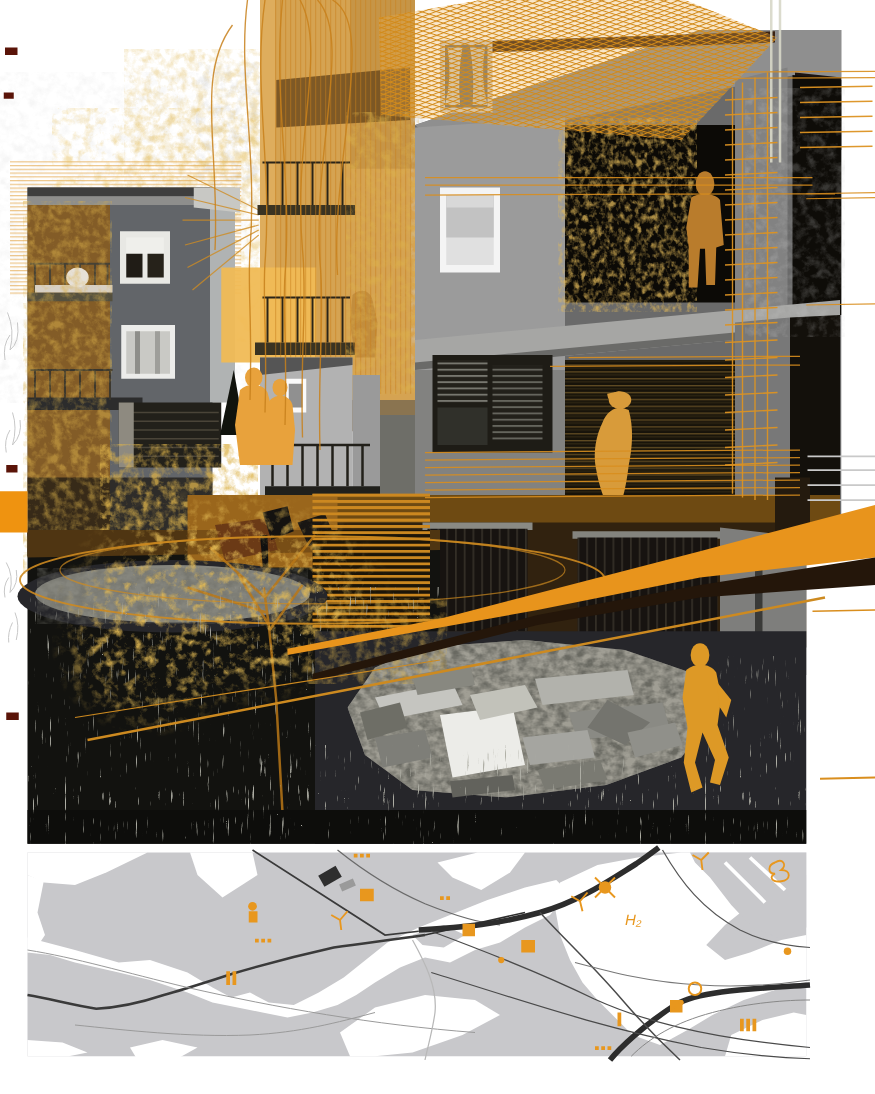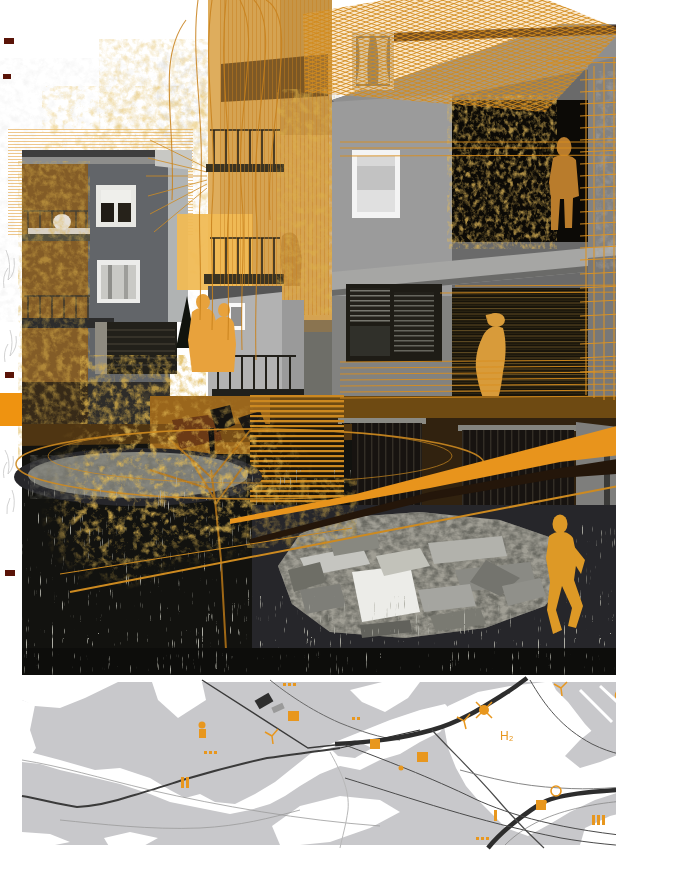--- a/index.html
+++ b/index.html
@@ -1,16 +1,16 @@
 <!DOCTYPE html>
 <html><head>
 <meta charset="utf-8">
 <style>
 html,body{margin:0;padding:0;background:#ffffff;font-family:"Liberation Sans",sans-serif;}
-#page{width:616px;height:875px;position:relative;overflow:hidden;background:#fff;}
+#page{width:700px;height:875px;position:relative;overflow:hidden;background:#fff;font-style:italic;}
 </style>
 </head>
 <body>
 <div id="page">
 <svg width="700" height="875" viewBox="0 0 700 875">
 <defs>
   <pattern id="hl3" width="4" height="3" patternUnits="userSpaceOnUse">
     <rect width="4" height="1" fill="#e09a30"></rect>
   </pattern>
   <pattern id="hl5" width="8" height="5" patternUnits="userSpaceOnUse">

